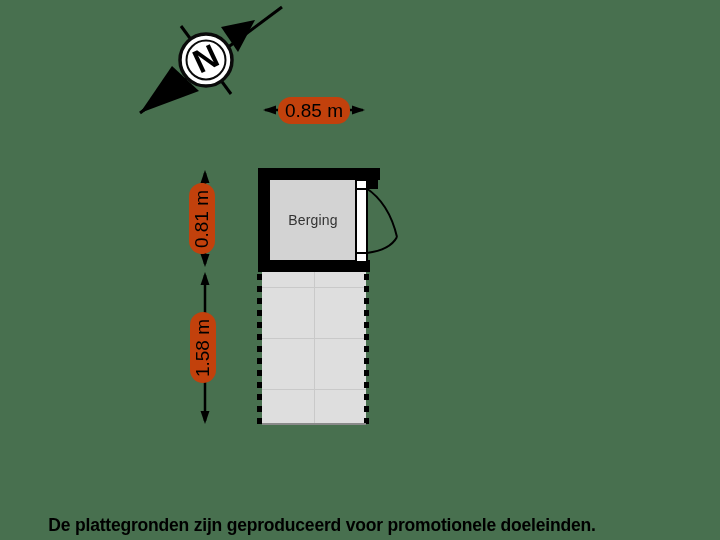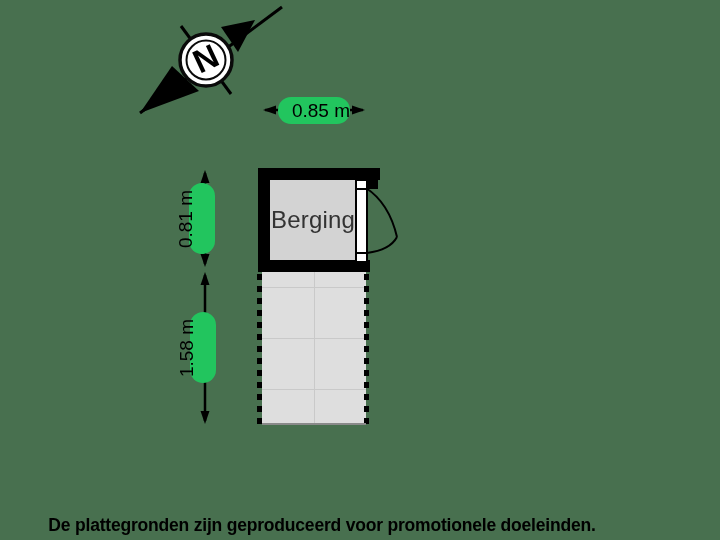--- a/index.html
+++ b/index.html
@@ -8,38 +8,38 @@
     background:#48704F;
     font-family:"Liberation Sans", sans-serif;
   }
   
   .wall{position:absolute;background:#000;}
   
   #room-floor{position:absolute;left:270px;top:180px;width:98px;height:80px;background:#d3d3d3;}
   #room-label{
     position:absolute;left:270px;top:180px;width:86px;height:80px;
     display:flex;align-items:center;justify-content:center;
-    font-size:24px;color:#333;letter-spacing:.2px;
+    font-size:14px;color:#333;letter-spacing:.2px;
   }
   
   .door-strip{position:absolute;left:355px;top:179px;width:9px;height:80px;background:#fff;border:2px solid #000;}
   .door-post{position:absolute;left:355px;width:9px;height:7px;background:#fff;border:2px solid #000;}
   
   #terrace{position:absolute;left:262px;top:272px;width:104px;height:152px;background:#dedede;}
   .tile-h{position:absolute;left:0;width:104px;height:1px;background:#c9c9c9;}
   .tile-v{position:absolute;top:0;width:1px;height:152px;background:#c9c9c9;}
   .dash-col{
     position:absolute;top:274px;width:5px;height:150px;
     background:repeating-linear-gradient(180deg,#000 0 6px,transparent 6px 12px);
   }
   #terrace-bottom-line{position:absolute;left:262px;top:423px;width:104px;height:2px;background:#8a8a8a;}
   
   .pill{
-    position:absolute;background:#22c55e;border-radius:13px;
-    display:flex;align-items:center;justify-content:flex-end;
+    position:absolute;background:#c2410c;border-radius:13px;
+    display:flex;align-items:center;justify-content:center;
     color:#000;font-size:19px;white-space:nowrap;
   }
   .pill.vert span{transform:rotate(-90deg);}
   
   #compass-n{
     position:absolute;left:176px;top:29px;width:60px;height:60px;
     display:flex;align-items:center;justify-content:center;
     font-size:33px;font-weight:bold;color:#000;transform:rotate(-25deg);
   }
   

